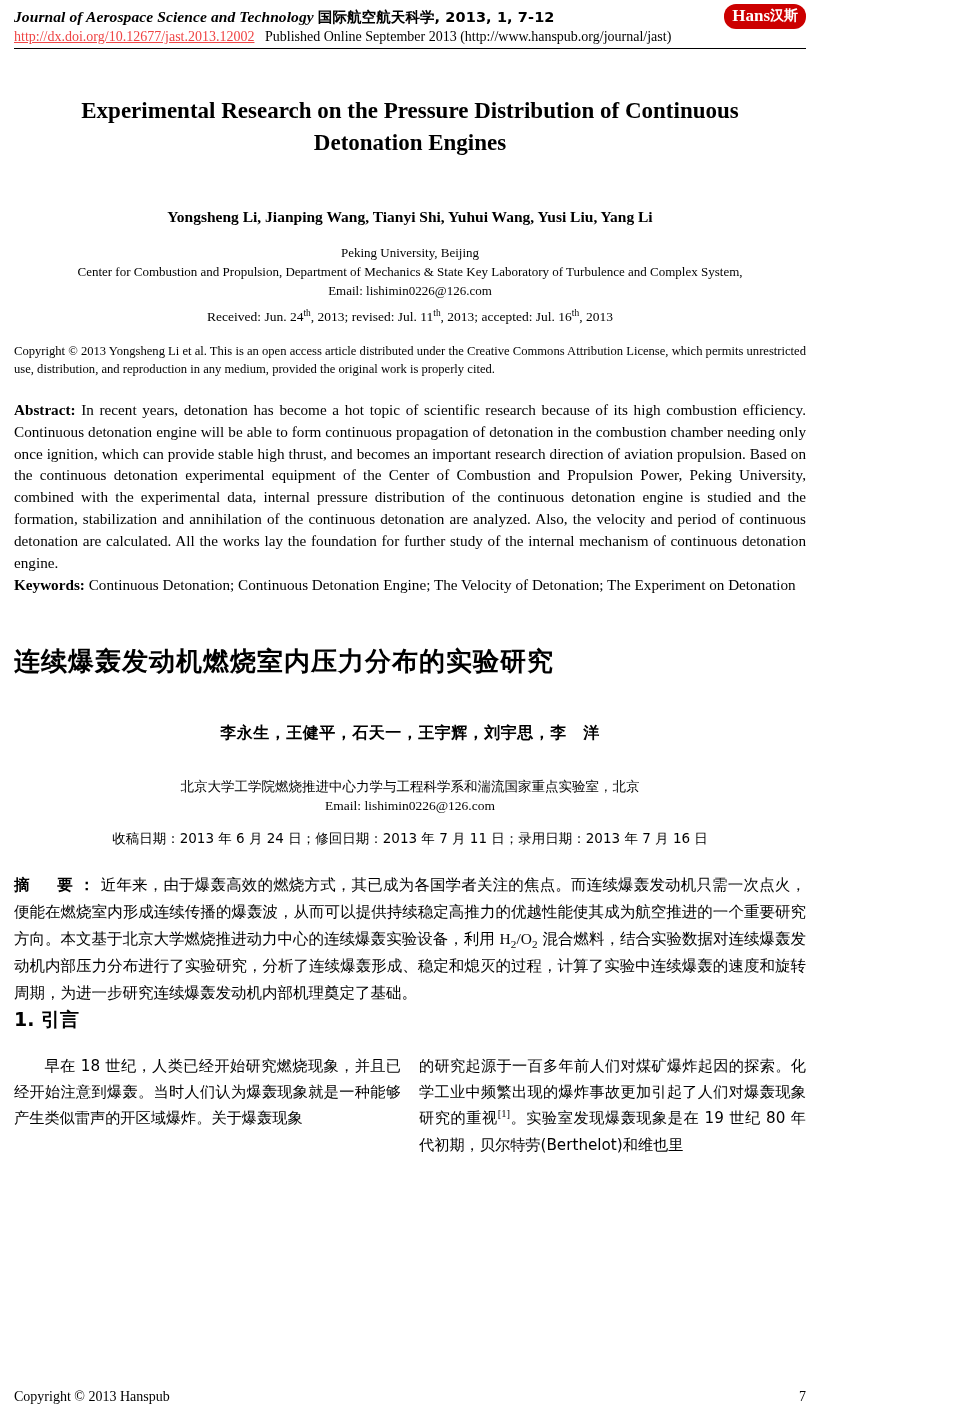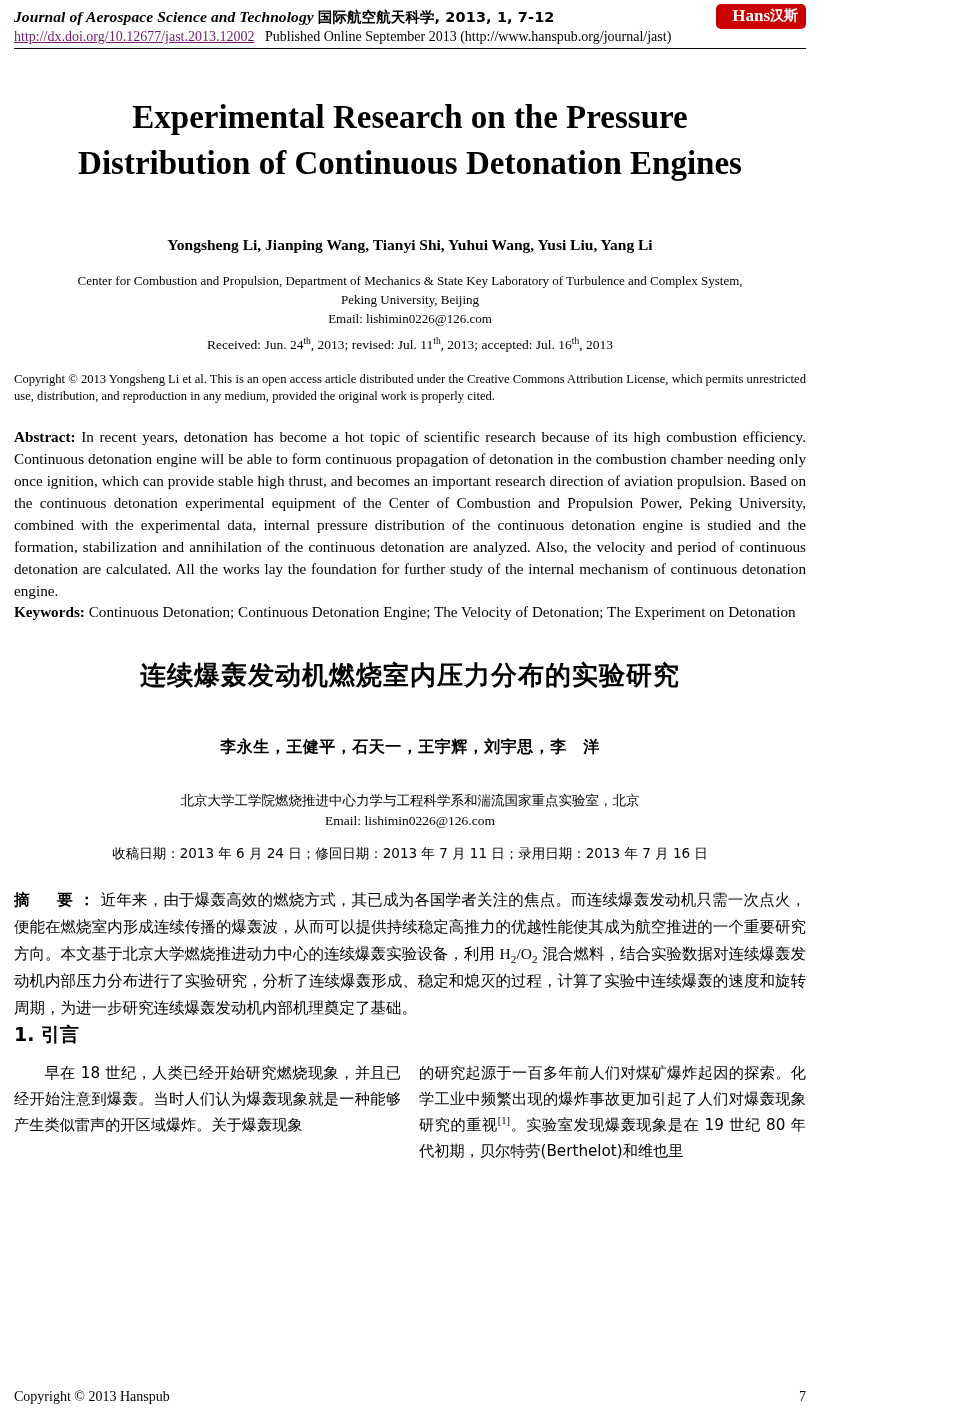--- a/index.html
+++ b/index.html
@@ -40,55 +40,55 @@
     font-family: "DejaVu Sans", sans-serif;
     font-size: 14.5px;
     font-weight: bold;
   }
   .header-line2 {
     font-size: 14px;
     margin-top: 2px;
     font-family: "Liberation Serif", serif;
   }
   .header-line2 a {
-    color: #701a75;
+    color: #ef4444;
   }
   .header-rule {
     border: none;
     border-top: 1.6px solid #000;
     margin: 3px 14px 0 14px;
   }
   .hans-logo {
     position: absolute;
     top: 4px;
     right: 14px;
     background: #cc0000;
     color: #ffffff;
     font-weight: bold;
-    padding: 2px 8px 3px 16px;
+    padding: 2px 8px 3px 8px;
     font-size: 17px;
     font-family: "Liberation Serif", serif;
     letter-spacing: 0px;
-    border-radius: 5px;
+    border-radius: 12px;
   }
   .hans-logo .cnlogo {
     font-family: "DejaVu Sans", sans-serif;
     font-size: 14px;
     font-weight: bold;
     vertical-align: 1px;
   }
 
   
   .content {
     padding: 0 14px;
     box-sizing: border-box;
   }
   h1.title {
     text-align: center;
-    font-size: 33px;
+    font-size: 23px;
     font-weight: bold;
     line-height: 1.38;
     margin: 46px 60px 0 60px;
     font-family: "Liberation Serif", serif;
   }
   .authors {
     text-align: center;
     font-size: 15.5px;
     font-weight: bold;
     margin-top: 50px;
@@ -130,24 +130,23 @@
     text-align: justify;
     line-height: 1.44;
     padding-left: 86px;
     text-indent: -86px;
     font-family: "Liberation Serif", serif;
   }
   .keywords .lbl { font-weight: bold; }
 
   
   .cn-title {
-    text-align: center;
     font-size: 26px;
     font-weight: bold;
-    margin-top: 35px;
+    margin-top: 48px;
     font-family: "DejaVu Sans", sans-serif;
     letter-spacing: 1px;
   }
   .cn-authors {
     text-align: center;
     font-size: 16px;
     font-weight: bold;
     margin-top: 44px;
     font-family: "DejaVu Sans", sans-serif;
     letter-spacing: 0.5px;
@@ -185,21 +184,21 @@
 
   
   .sec-head {
     font-size: 19px;
     font-weight: bold;
     font-family: "DejaVu Sans", sans-serif;
   }
   .cols {
     display: flex;
     gap: 18px;
-    margin-top: 12px;
+    margin-top: 20px;
   }
   .col {
     flex: 1 1 0;
     font-size: 15.2px;
     line-height: 1.72;
     text-align: justify;
     font-family: "DejaVu Sans", sans-serif;
   }
   .col p { margin: 0; }
   .col p.indent { text-indent: 2em; }
@@ -237,22 +236,22 @@
   </div>
   <hr class="header-rule">
 
   <div class="content">
 
     <h1 class="title">Experimental Research on the Pressure Distribution of Continuous Detonation Engines</h1>
 
     <div class="authors">Yongsheng Li, Jianping Wang, Tianyi Shi, Yuhui Wang, Yusi Liu, Yang Li</div>
 
     <div class="affiliation">
+      <div>Peking University, Beijing</div>
       <div>Center for Combustion and Propulsion, Department of Mechanics &amp; State Key Laboratory of Turbulence and Complex System,</div>
-      <div>Peking University, Beijing</div>
       <div>Email: lishimin0226@126.com</div>
     </div>
 
     <div class="dates">
       <span>Received: Jun. 24</span><sup>th</sup><span>, 2013; revised: Jul. 11</span><sup>th</sup><span>, 2013; accepted: Jul. 16</span><sup>th</sup><span>, 2013</span>
     </div>
 
     <div class="copyright-note">Copyright © 2013 Yongsheng Li et al. This is an open access article distributed under the Creative Commons Attribution License, which permits unrestricted use, distribution, and reproduction in any medium, provided the original work is properly cited.</div>
 
     <div class="abstract">

